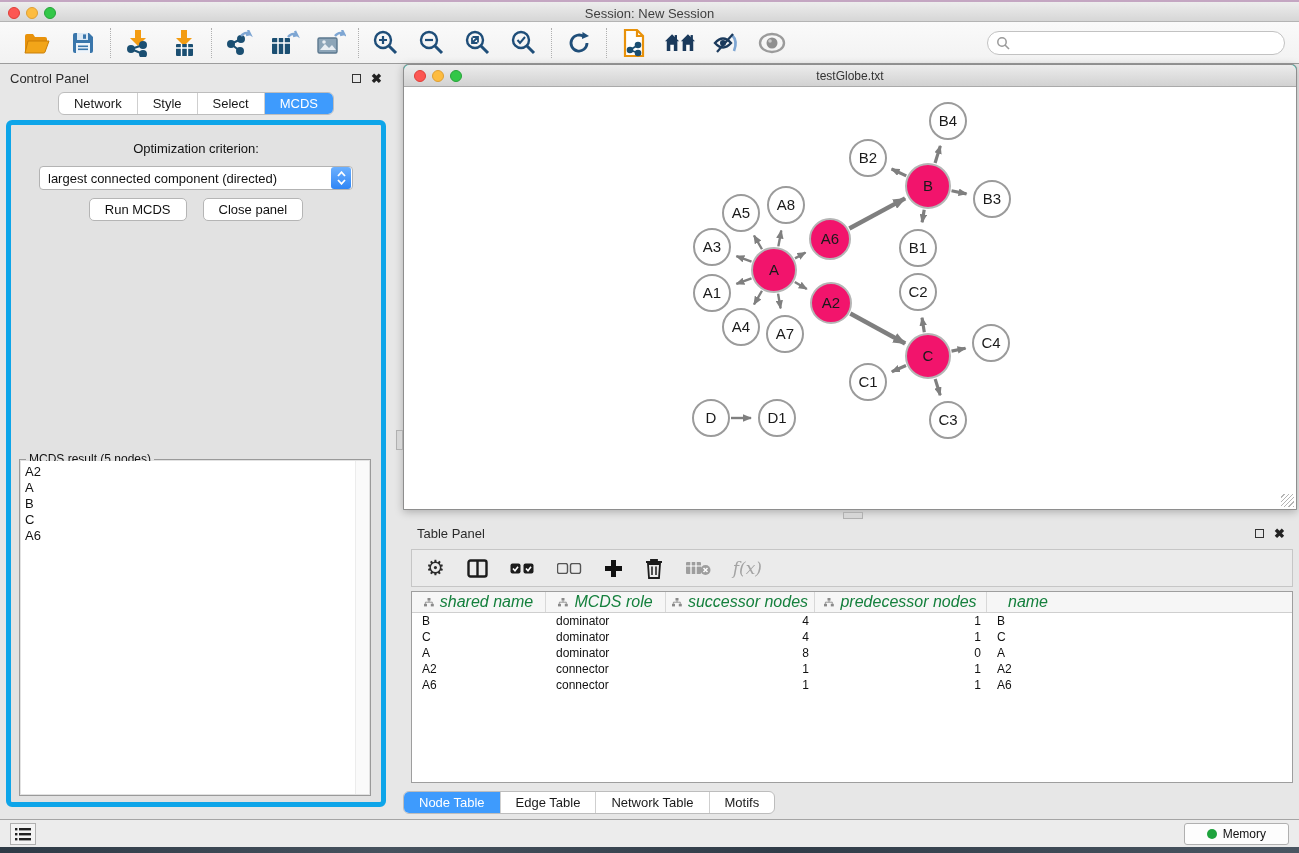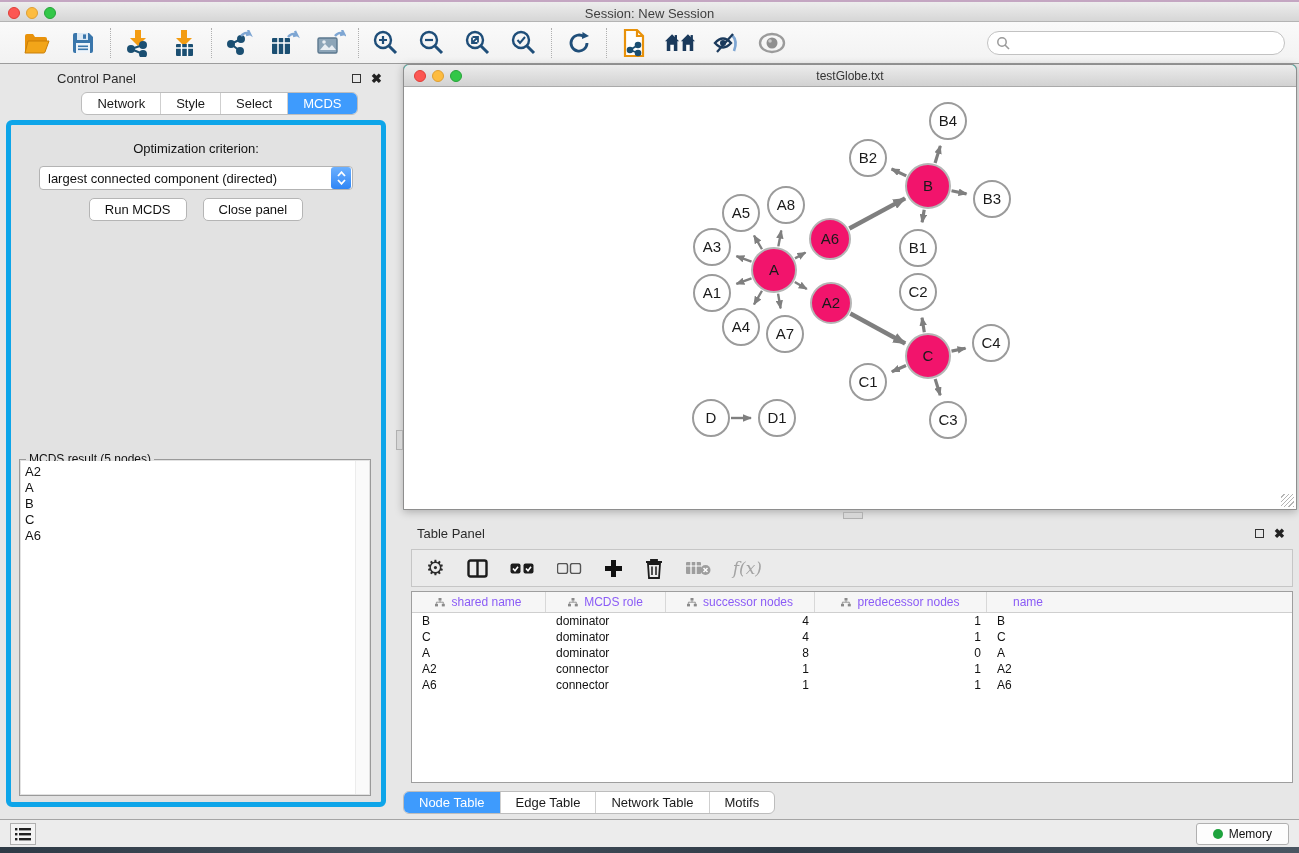--- a/index.html
+++ b/index.html
@@ -22,21 +22,21 @@
     display:flex; align-items:center; padding:0 10px; }
   .tb-group { display:flex; align-items:center; gap:16px; padding:0 12px; }
   .tb-sep { width:1px; height:30px; border-left:1px dotted #b0b0b0; }
   .tb-btn { width:30px; height:30px; display:flex; align-items:center; justify-content:center; cursor:pointer; }
   .search-wrap { margin-left:auto; margin-right:4px; }
   .search-box { width:298px; height:24px; border:1px solid #c2c2c2; border-radius:12px;
     background:#fff; display:flex; align-items:center; padding-left:8px; }
   .search-box input { border:none; outline:none; flex:1; font-size:12px; background:transparent; }
 
   
-  .control-panel { position:absolute; left:0; top:64px; width:392px; height:755px;padding-left:47px; }
+  .control-panel { position:absolute; left:0; top:64px; width:392px; height:755px; }
   .panel-head { height:28px; display:flex; align-items:center; padding:0 10px; }
   .panel-title { font-size:13px; color:#2b2b2b; }
   .panel-icons { margin-left:auto; display:flex; gap:10px; align-items:center; }
   .float-ic { width:9px; height:9px; border:1.5px solid #333; }
   .close-ic { font-size:13px; font-weight:bold; color:#222; line-height:9px; cursor:pointer; }
 
   .seg-row { display:flex; justify-content:center; }
   .seg-ctl { display:flex; background:#fff; border:1px solid #bdbdbd; border-radius:6px; overflow:hidden; }
   .seg { font-size:13px; color:#1a1a1a; padding:3px 15px; border-right:1px solid #cfcfcf; cursor:pointer; }
   .seg:last-child { border-right:none; }
@@ -87,37 +87,37 @@
   .tp-toolbar { position:absolute; left:8px; right:6px; top:30px; height:38px;
     background:#ebebeb; border:1px solid #c6c6c6; display:flex; align-items:center; gap:22px; padding:0 14px; }
   .tp-btn { display:flex; align-items:center; justify-content:center; cursor:pointer; }
   .fx { font-family:"DejaVu Serif", serif; font-style:italic; font-size:17px; color:#a3a3a3; }
   .gear-glyph { font-size:21px; color:#2b2b2b; line-height:20px; }
 
   .tp-table { position:absolute; left:8px; right:6px; top:72px; height:192px;
     background:#fff; border:1px solid #9e9e9e; overflow:hidden; }
   .tp-header { display:flex; height:21px; background:#f6f6f6; border-bottom:1px solid #cfcfcf; }
   .th { display:flex; align-items:center; justify-content:center; gap:6px;
-    font-size:12px; color:#8b5cf6; border-right:1px solid #d8d8d8; height:100%; }
+    font-size:16px; color:#15803d; border-right:1px solid #d8d8d8; height:100%;font-style:italic; }
   .th:last-child { border-right:none; }
   .tr { display:flex; height:16px; }
   .td { font-size:12px; color:#111; line-height:16px; white-space:nowrap; }
   .td.left { padding-left:10px; text-align:left; }
   .td.right { padding-right:6px; text-align:right; }
 
   .tp-tabs { position:absolute; left:0; right:0; top:272px; display:flex; }
 
   
   .statusbar { position:absolute; left:0; top:819px; width:1299px; height:28px;
     background:#ececec; border-top:1px solid #a5a5a5; }
   .list-btn { position:absolute; left:10px; top:3px; width:26px; height:22px;
     background:#f4f4f4; border:1px solid #b0b0b0; display:flex; align-items:center; justify-content:center; cursor:pointer;}
   .memory-btn { position:absolute; right:10px; top:3px; height:22px; background:#fdfdfd;
     border:1px solid #b0b0b0; border-radius:3px; display:flex; align-items:center; gap:6px;
-    padding:0 16px; font-size:12px; color:#111; cursor:pointer; }
+    padding:0 22px; font-size:12px; color:#111; cursor:pointer; }
   .mem-dot { width:10px; height:10px; border-radius:50%; background:#1ea33d; }
   .desktop-strip { position:absolute; left:0; top:847px; width:1299px; height:6px;
     background:linear-gradient(90deg,#2e3a46,#46525e 30%,#303c48 60%,#4a5662); }
 </style>
 </head>
 <body>
 
 <div class="titlebar">
   <span class="traffic t-red"></span>
   <span class="traffic t-yellow"></span>

